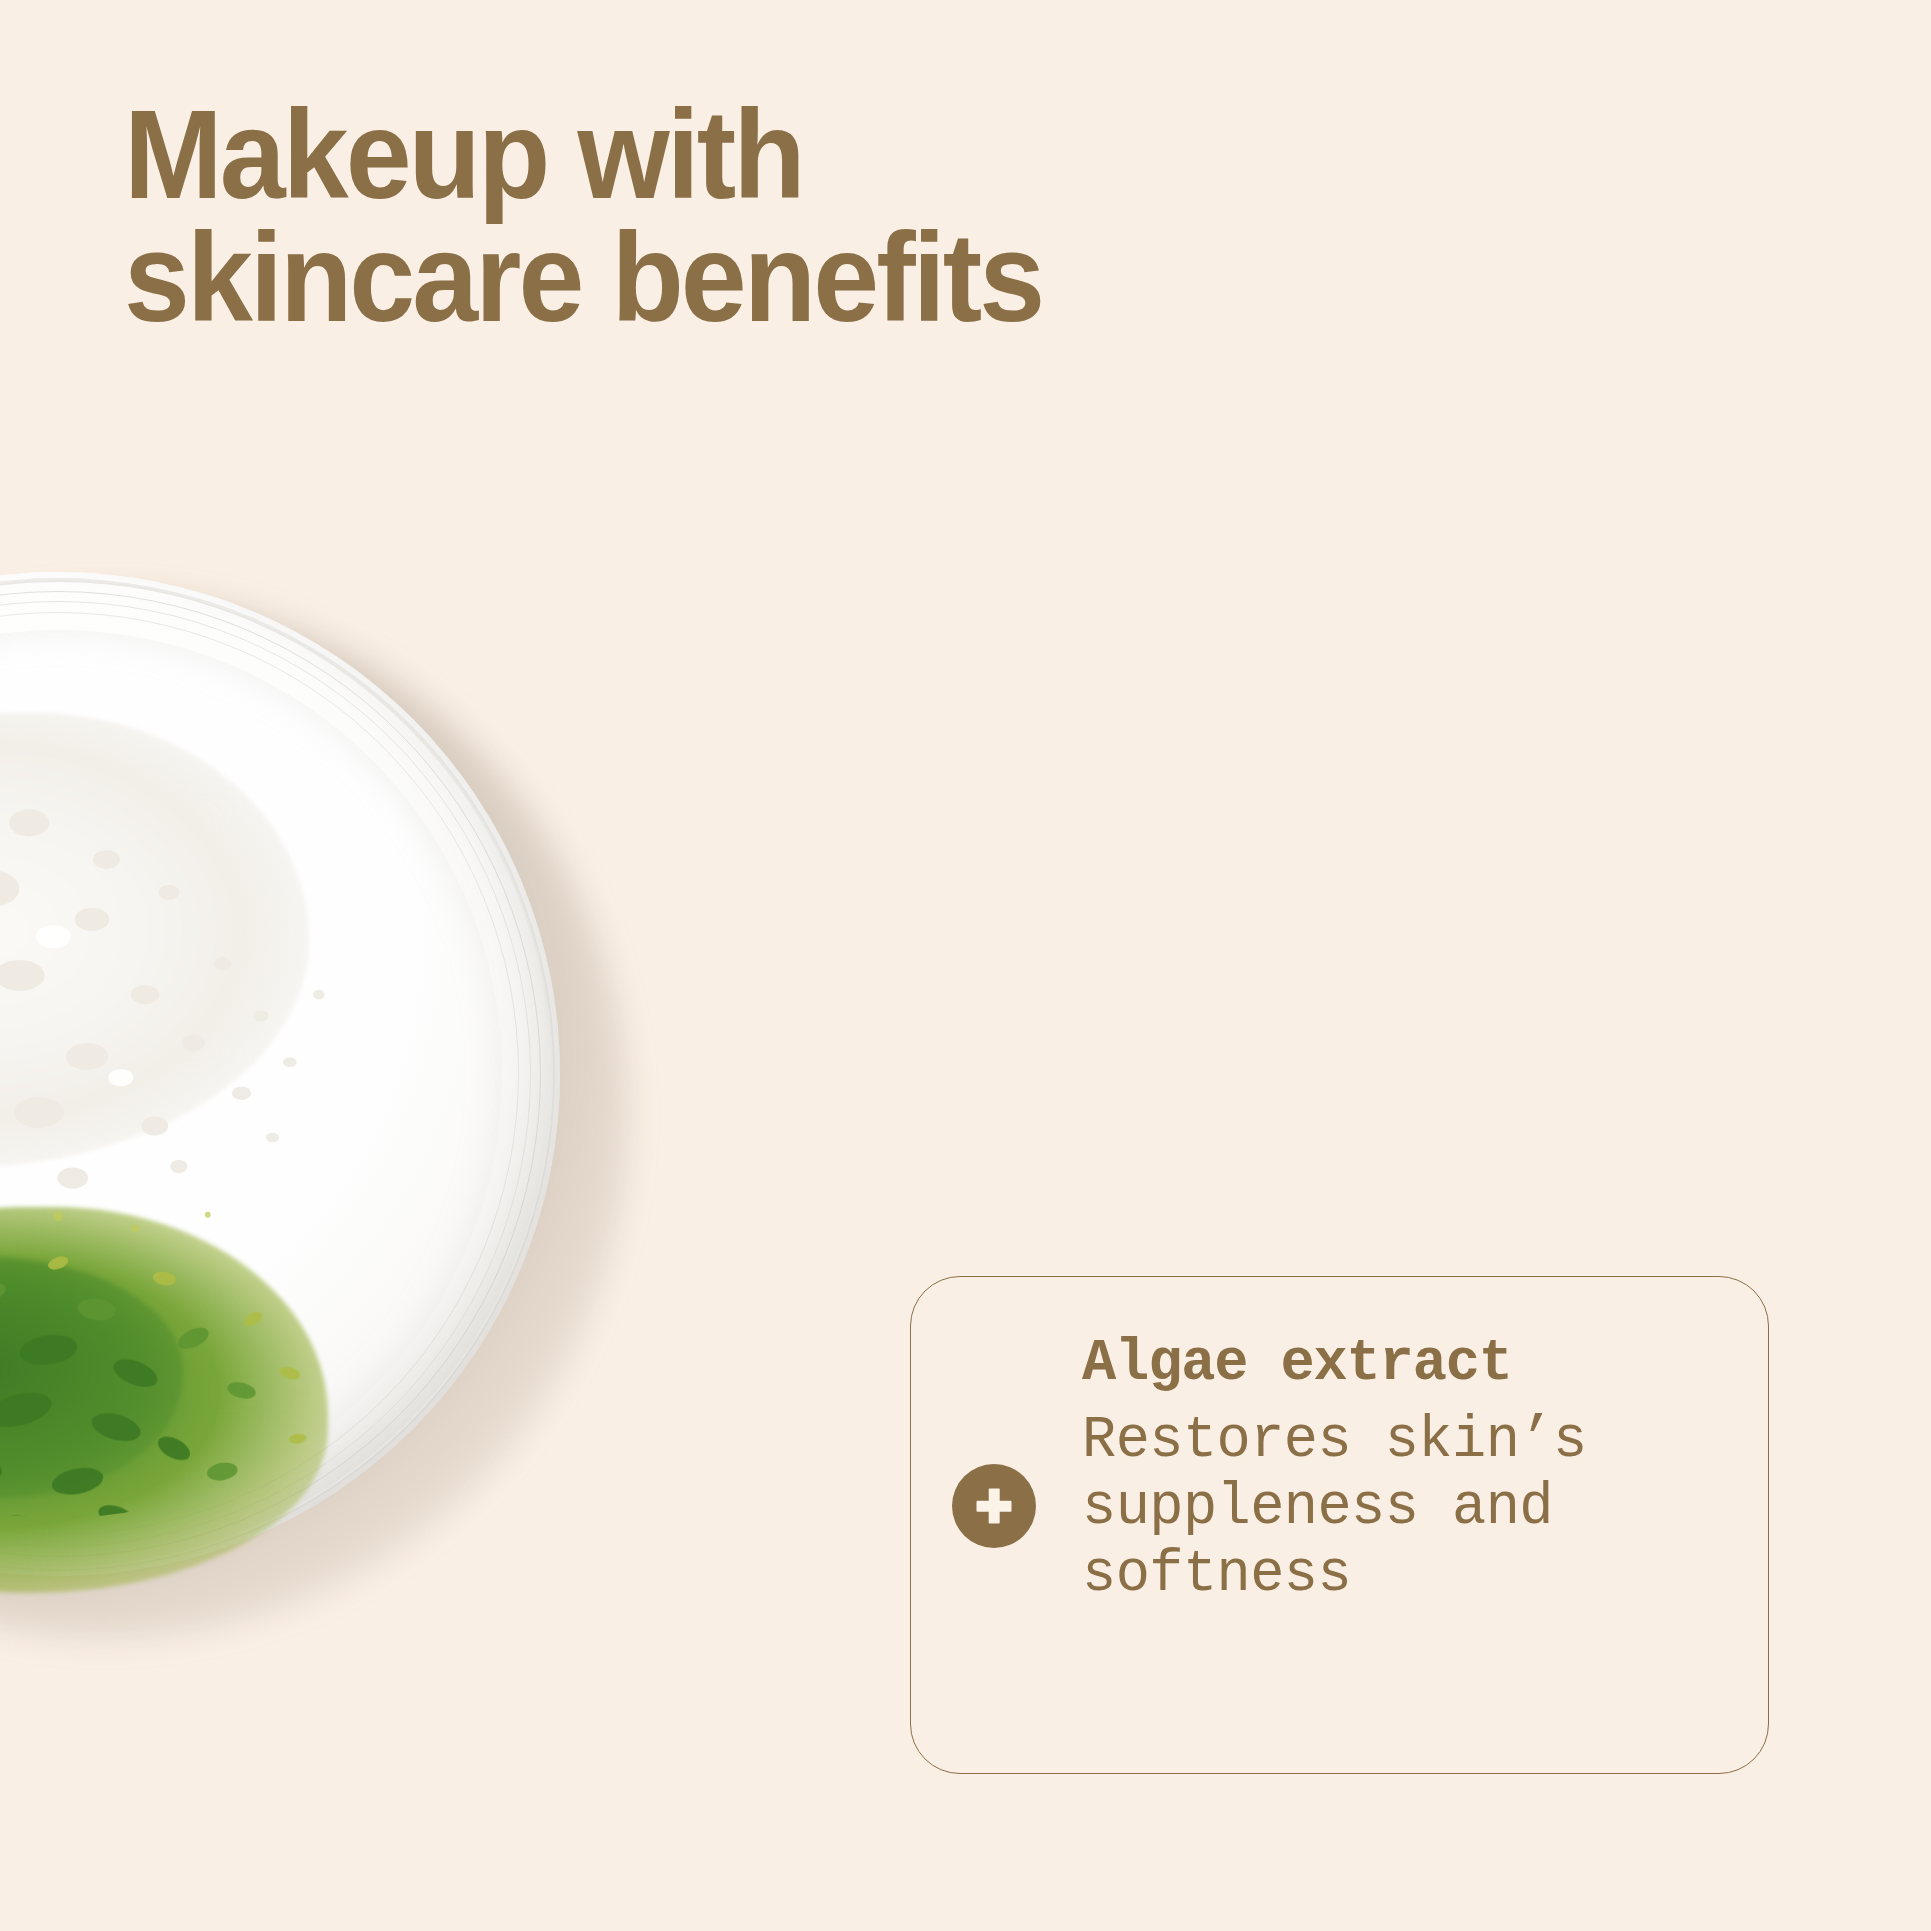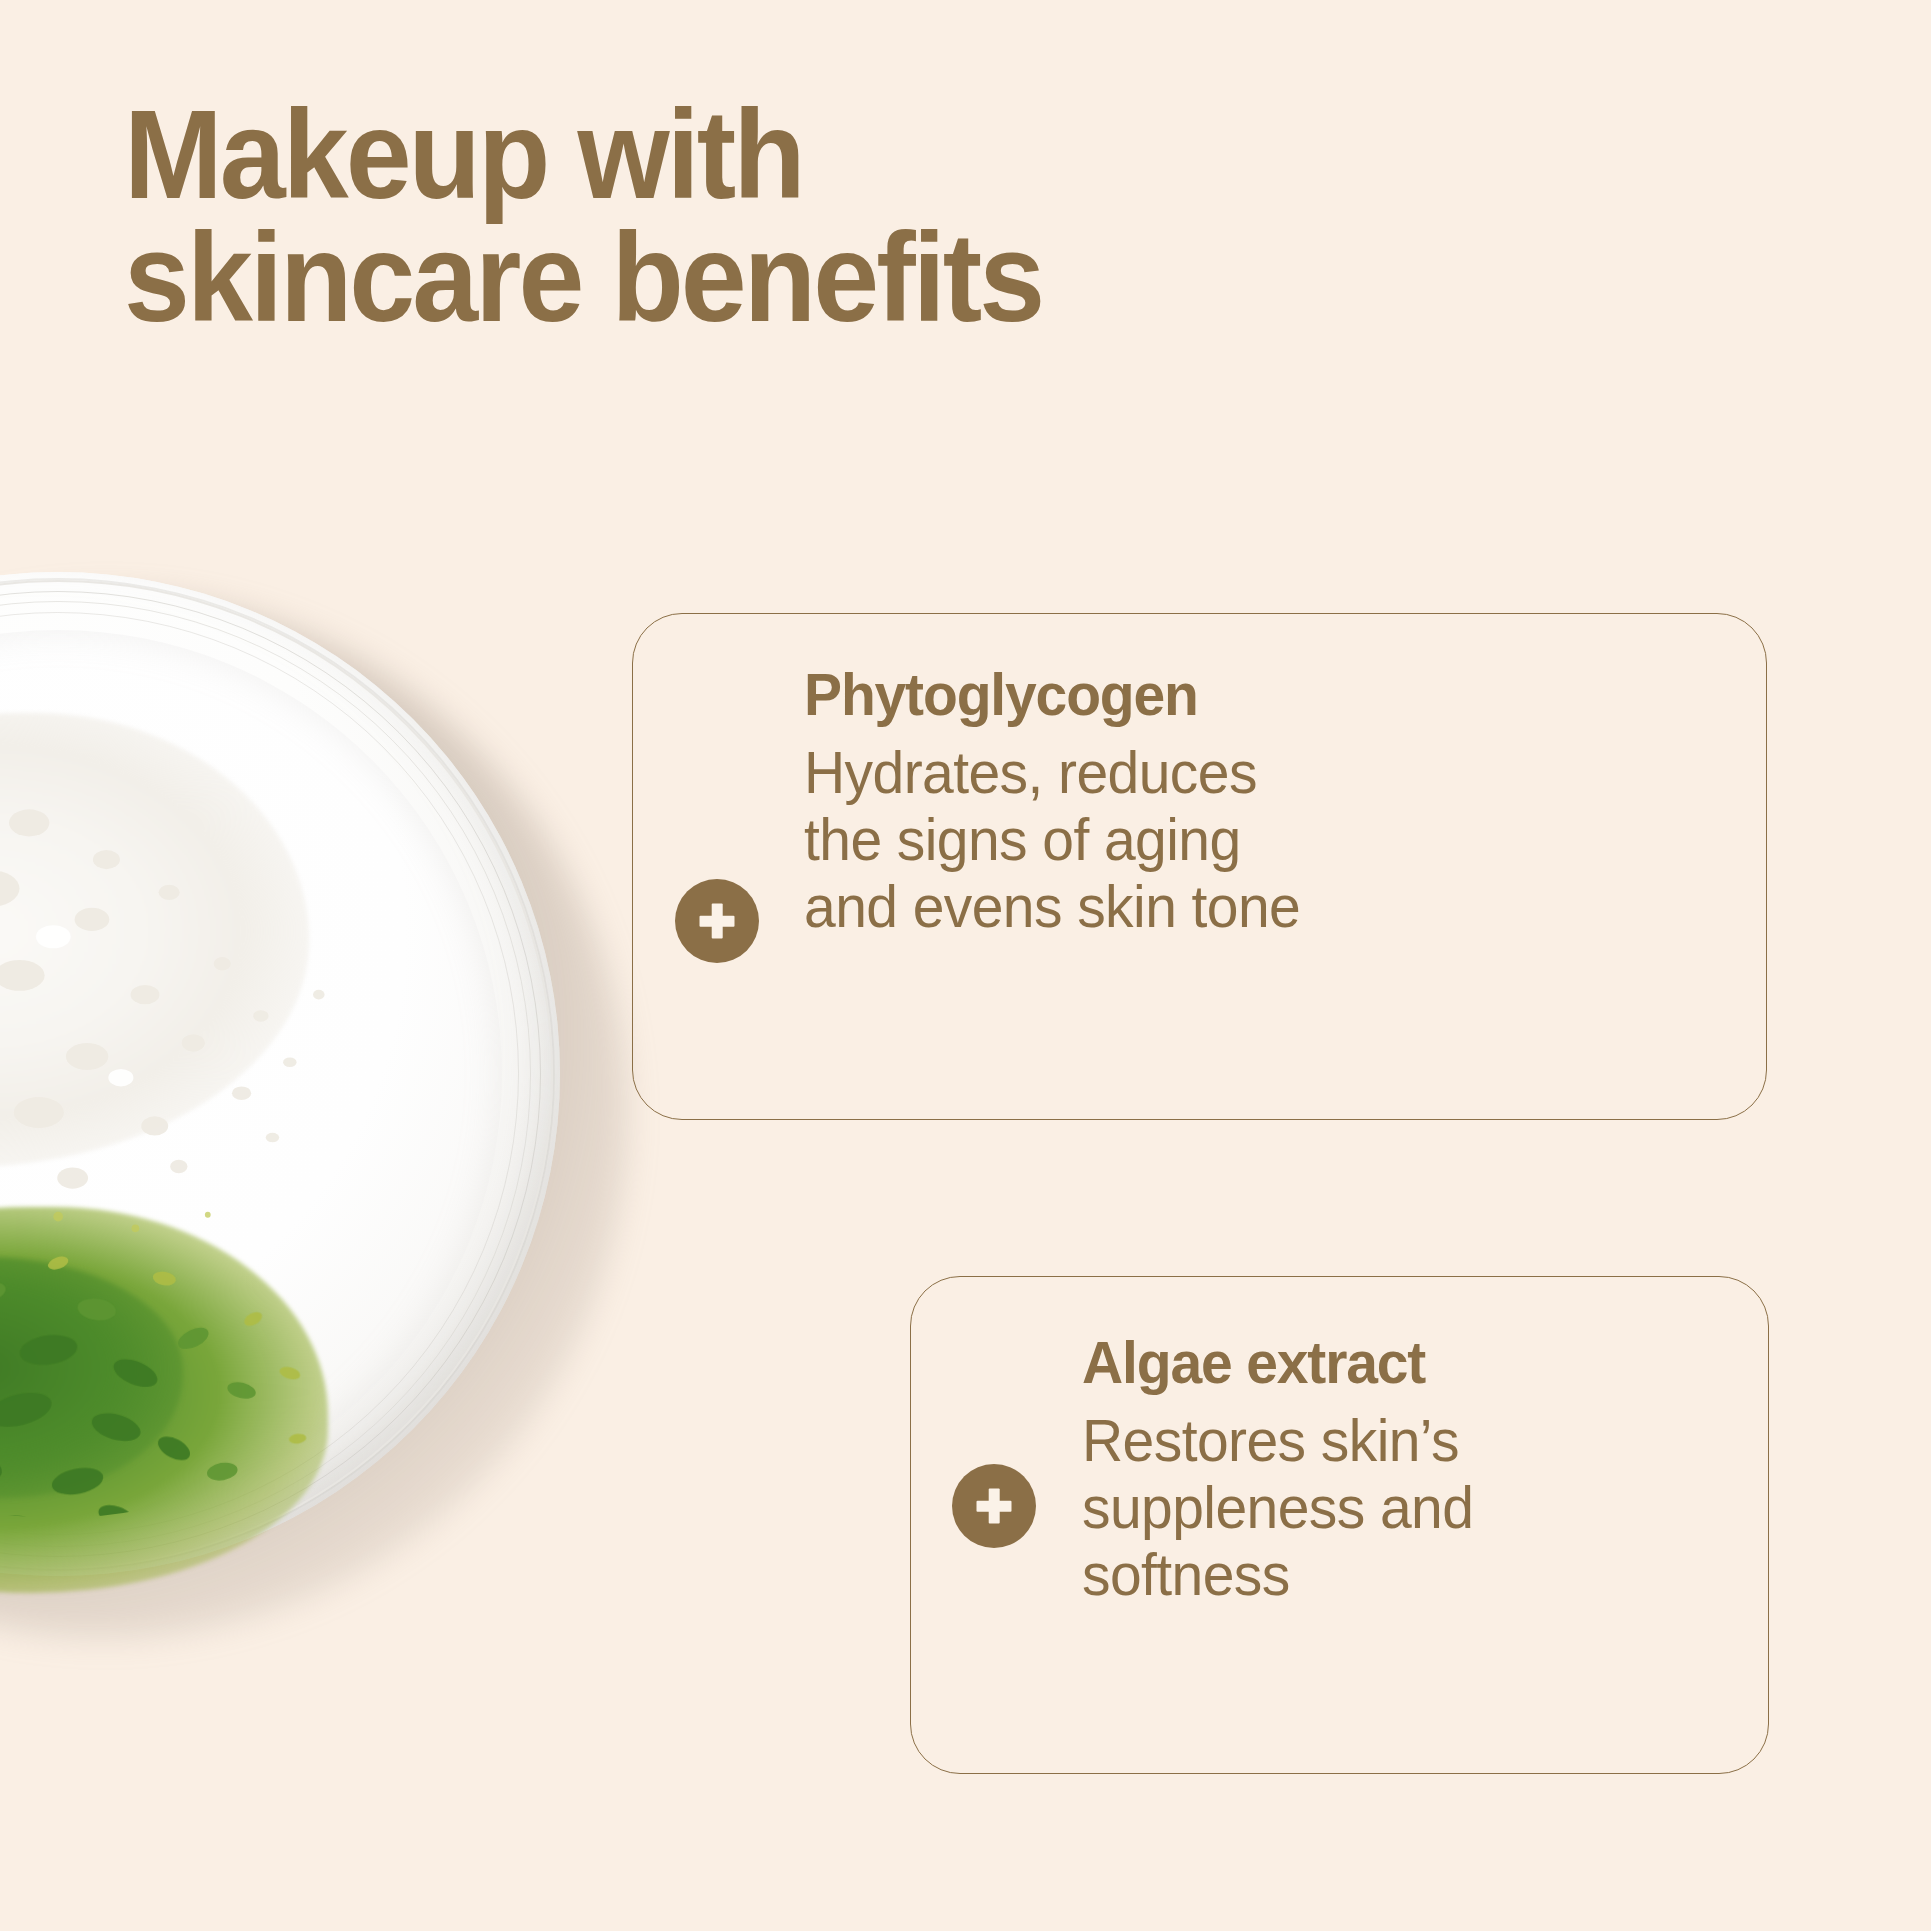--- a/index.html
+++ b/index.html
@@ -173,21 +173,21 @@
   .badge::after  { left:50%; top:50%; width:10.6px; height:35px; transform:translate(-50%,-50%); }
 
   #card-1 .badge { left:42px;  top:265px; }
   #card-2 .badge { left:41px;  top:187px; }
 
   .card-text {
     position:absolute;
     color:#8B6F47;
   }
   #card-1 .card-text { left:171px; top:51px; width:917px; }
-  #card-2 .card-text { left:171px; top:56px; width:657px; }
+  #card-2 .card-text { left:171px; top:56px; width:657px;font-family:Liberation Mono, monospace; }
 
   .card-title {
     font-size:60px;
     font-weight:700;
     line-height:1.0;
     letter-spacing:-1.2px;
     font-stretch:condensed;
     transform:scaleX(0.95);
     transform-origin:left top;
     white-space:nowrap;
@@ -332,33 +332,20 @@
         </g>
       </g>
     </svg>
   </div>
 
   <h1 class="headline">
     <span class="hl-line">Makeup with</span>
     <span class="hl-line">skincare benefits</span>
   </h1>
 
-  <div class="card" id="card-1">
-    <div class="card-inner">
-      <span class="badge"></span>
-      <div class="card-text">
-        <div class="card-title">Phytoglycogen</div>
-        <div class="card-body">
-          <span class="bl">Hydrates, reduces</span>
-          <span class="bl">the signs of aging</span>
-          <span class="bl">and evens skin tone</span>
-        </div>
-      </div>
-    </div>
-  </div>
 
   <div class="card" id="card-2">
     <div class="card-inner">
       <span class="badge"></span>
       <div class="card-text">
         <div class="card-title">Algae extract</div>
         <div class="card-body">
           <span class="bl">Restores skin’s</span>
           <span class="bl">suppleness and</span>
           <span class="bl">softness</span>

